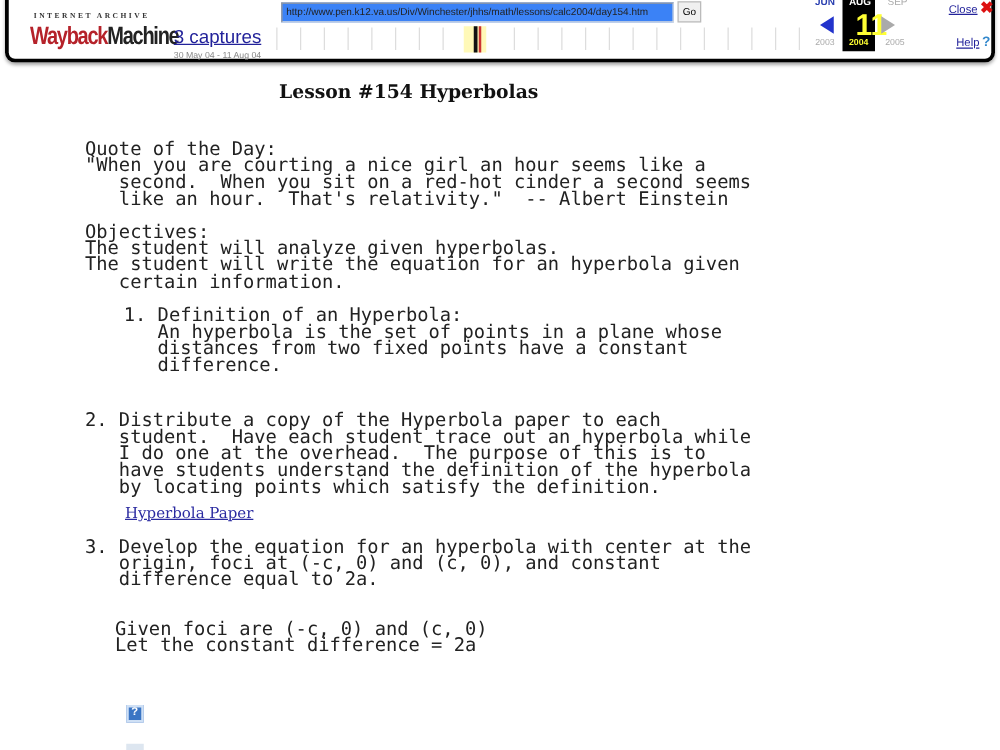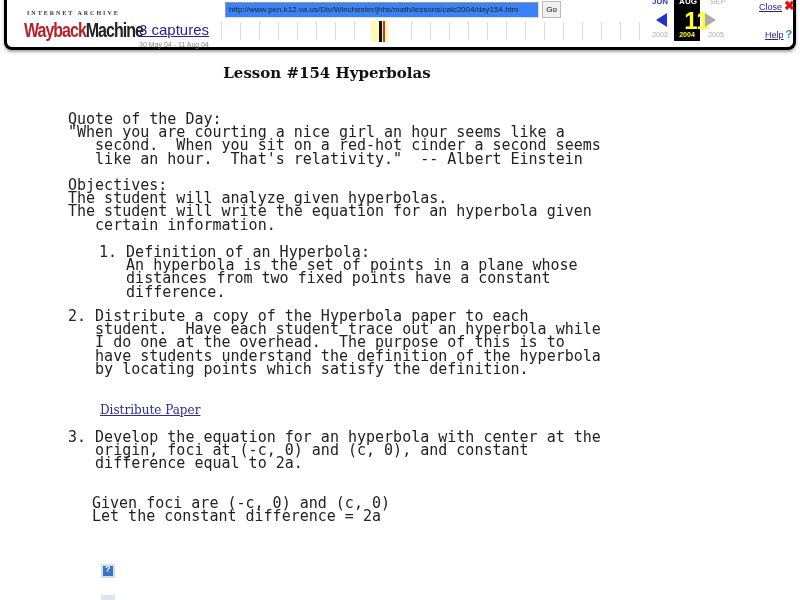--- a/index.html
+++ b/index.html
@@ -52,21 +52,21 @@
   .wm-help { position: absolute; left: 758px; top: 32px; font-size: 9px; }
   .wm-help a { color: #22229a; text-decoration: underline; }
   .wm-help .q { color: #3388cc; font-weight: bold; font-size: 11px; margin-left: 2px; }
 
   
   .page-title { position: absolute; left: 0; top: 64px; width: 654px; text-align: center; font-family: "DejaVu Serif", serif; font-weight: bold; font-size: 15px; color: #111; }
   pre { font-family: "DejaVu Sans Mono", monospace; font-size: 15px; line-height: 13.2px; color: #222; position: absolute; left: 68px; white-space: pre; }
   .p-quote { top: 113px; }
   .p-obj { top: 179px; }
   .p-def { top: 246px; margin-left: 31px; }
-  .p-dist { top: 310px; }
+  .p-dist { top: 330px; }
   .p-dev { top: 431px; }
   .p-given { top: 497px; left: 92px; }
   .link-paper { position: absolute; left: 100px; top: 403px; font-family: "DejaVu Serif", serif; font-size: 12px; color: #2a2aa0; text-decoration: underline; }
   .img-icon { position: absolute; left: 101px; top: 564px; width: 14px; height: 14px; background: #3a75c4; border: 2px solid #cfe0f5; }
   .img-icon::after { content: "?"; position: absolute; left: 2px; top: -2px; font-size: 9px; color: #fff; font-weight: bold; font-family: "Liberation Sans", sans-serif; }
   .img-icon2 { position: absolute; left: 101px; top: 595px; width: 14px; height: 5px; background: #dde6f0; }
 </style>
 </head>
 <body>
 
@@ -144,21 +144,21 @@
    certain information.</pre>
 <pre class="p-def">1. Definition of an Hyperbola:
    An hyperbola is the set of points in a plane whose
    distances from two fixed points have a constant
    difference.</pre>
 <pre class="p-dist">2. Distribute a copy of the Hyperbola paper to each
    student.  Have each student trace out an hyperbola while
    I do one at the overhead.  The purpose of this is to
    have students understand the definition of the hyperbola
    by locating points which satisfy the definition.</pre>
-<a href="#" class="link-paper">Distribute Paper</a>
+<a href="#" class="link-paper">Hyperbola Paper</a>
 <pre class="p-dev">3. Develop the equation for an hyperbola with center at the
    origin, foci at (-c, 0) and (c, 0), and constant
    difference equal to 2a.</pre>
 <pre class="p-given">Given foci are (-c, 0) and (c, 0)
 Let the constant difference = 2a</pre>
 
 <div class="img-icon"></div>
 <div class="img-icon2"></div>
 
 </body></html>

